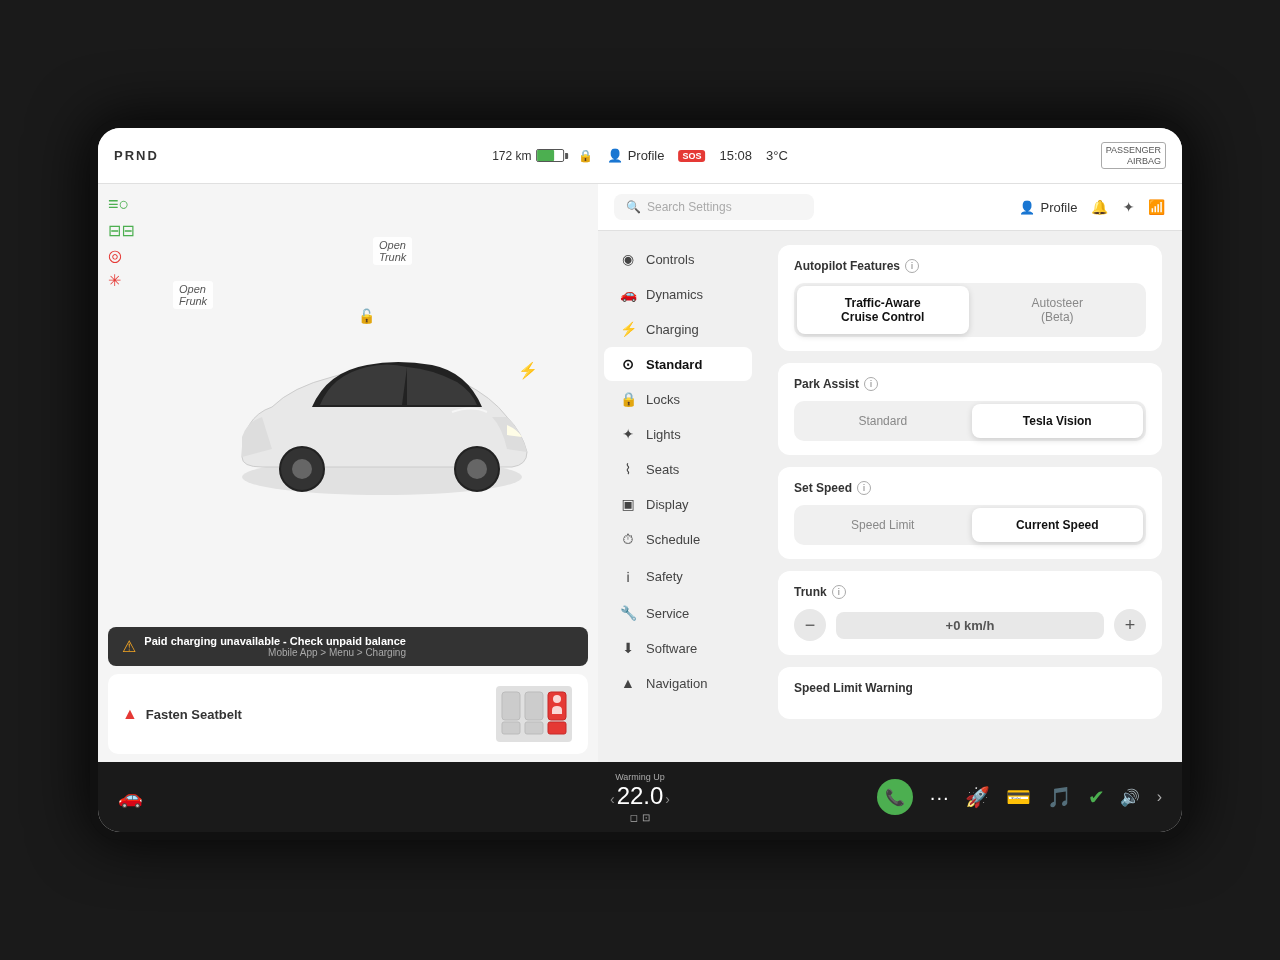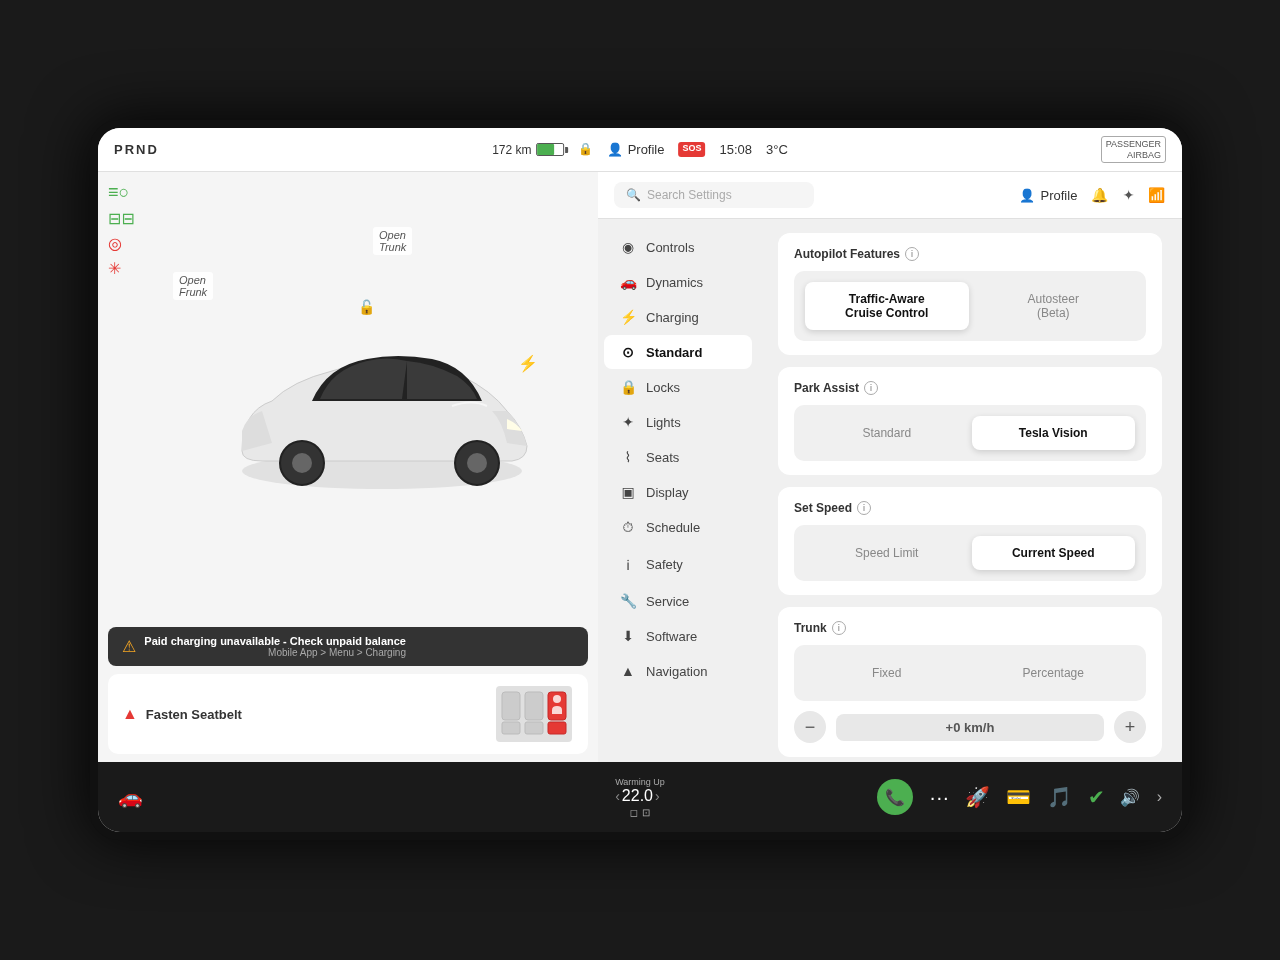--- a/index.html
+++ b/index.html
@@ -24,21 +24,21 @@
       width: 100%;
       height: 100%;
       background: #f0f0f0;
       border-radius: 22px;
       overflow: hidden;
       display: flex;
       flex-direction: column;
     }
     
     .status-bar {
-      height: 44px;
+      height: 56px;
       background: #fff;
       display: flex;
       align-items: center;
       padding: 0 16px;
       border-bottom: 1px solid #e0e0e0;
       flex-shrink: 0;
     }
     .status-left {
       display: flex;
       align-items: center;
@@ -46,20 +46,21 @@
       flex: 1;
     }
     .prnd {
       font-size: 13px;
       font-weight: 600;
       letter-spacing: 2px;
       color: #333;
     }
     .status-center {
       display: flex;
+      align-items: center;
       gap: 14px;
       position: absolute;
       left: 50%;
       transform: translateX(-50%);
     }
     .range-info {
       display: flex;
       align-items: center;
       gap: 5px;
       font-size: 12px;
@@ -413,21 +414,21 @@
       box-shadow: 0 2px 6px rgba(0,0,0,0.15);
       font-weight: 600;
     }
     .btn-option.unselected {
       background: transparent;
       color: #888;
     }
     .btn-row-bg {
       background: #f0f0f0;
       border-radius: 10px;
-      padding: 11px;
+      padding: 3px;
       display: flex;
       gap: 3px;
     }
     .speed-control {
       display: flex;
       align-items: center;
       gap: 10px;
       margin-top: 8px;
     }
     .speed-btn {
@@ -482,21 +483,21 @@
       transform: translateX(-50%);
     }
     .temp-display {
       text-align: center;
     }
     .temp-label {
       font-size: 9px;
       color: #aaa;
     }
     .temp-value {
-      font-size: 16px;
+      font-size: 24px;
       font-weight: 300;
       color: #fff;
     }
     .taskbar-right {
       display: flex;
       align-items: center;
       gap: 16px;
       margin-left: auto;
     }
     .tb-icon {
@@ -753,24 +754,20 @@
               <div class="btn-row-bg">
                 <button class="btn-option unselected">Speed Limit</button>
                 <button class="btn-option selected">Current Speed</button>
               </div>
             </div>
 
             <div class="settings-section">
               <div class="section-title">
                 <span>Trunk</span>
                 <span class="info-icon">i</span>
-              </div>
-              <div class="btn-row-bg" style="margin-bottom:10px;">
-                <button class="btn-option unselected">Fixed</button>
-                <button class="btn-option unselected">Percentage</button>
               </div>
               <div class="speed-control">
                 <button class="speed-btn">
                   <span>−</span>
                 </button>
                 <div class="speed-display">+0 km/h</div>
                 <button class="speed-btn">
                   <span>+</span>
                 </button>
               </div>

